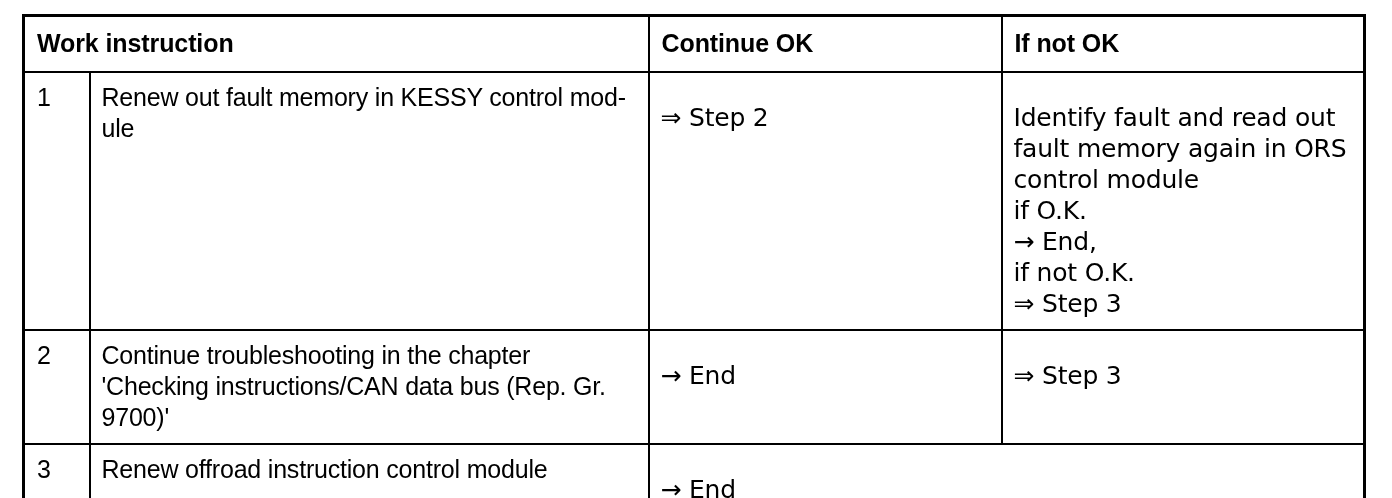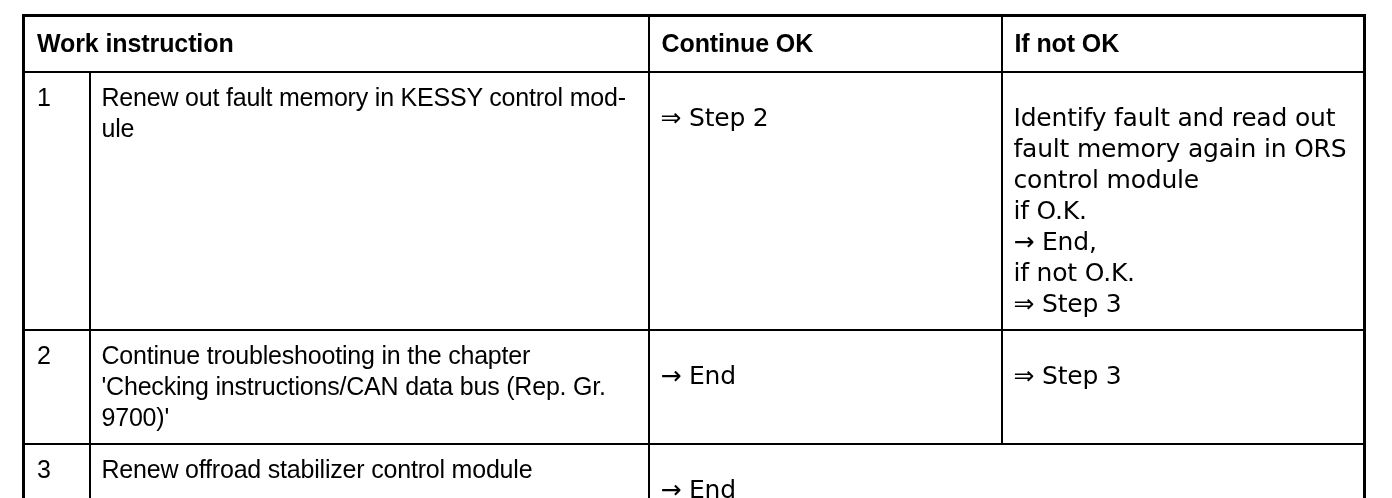--- a/index.html
+++ b/index.html
@@ -170,21 +170,21 @@
         <td>
           <span class="cell arrow">⇒ Step 3</span>
         </td>
       </tr>
 
       <tr class="row-3">
         <td>
           <span class="cell cell-num">3</span>
         </td>
         <td>
-          <span class="cell">Renew offroad stabilizer control module</span>
+          <span class="cell">Renew offroad instruction control module</span>
         </td>
         <td colspan="2">
           <span class="cell arrow">→ End</span>
         </td>
       </tr>
     </tbody>
   </table>
 
 </div>
 

